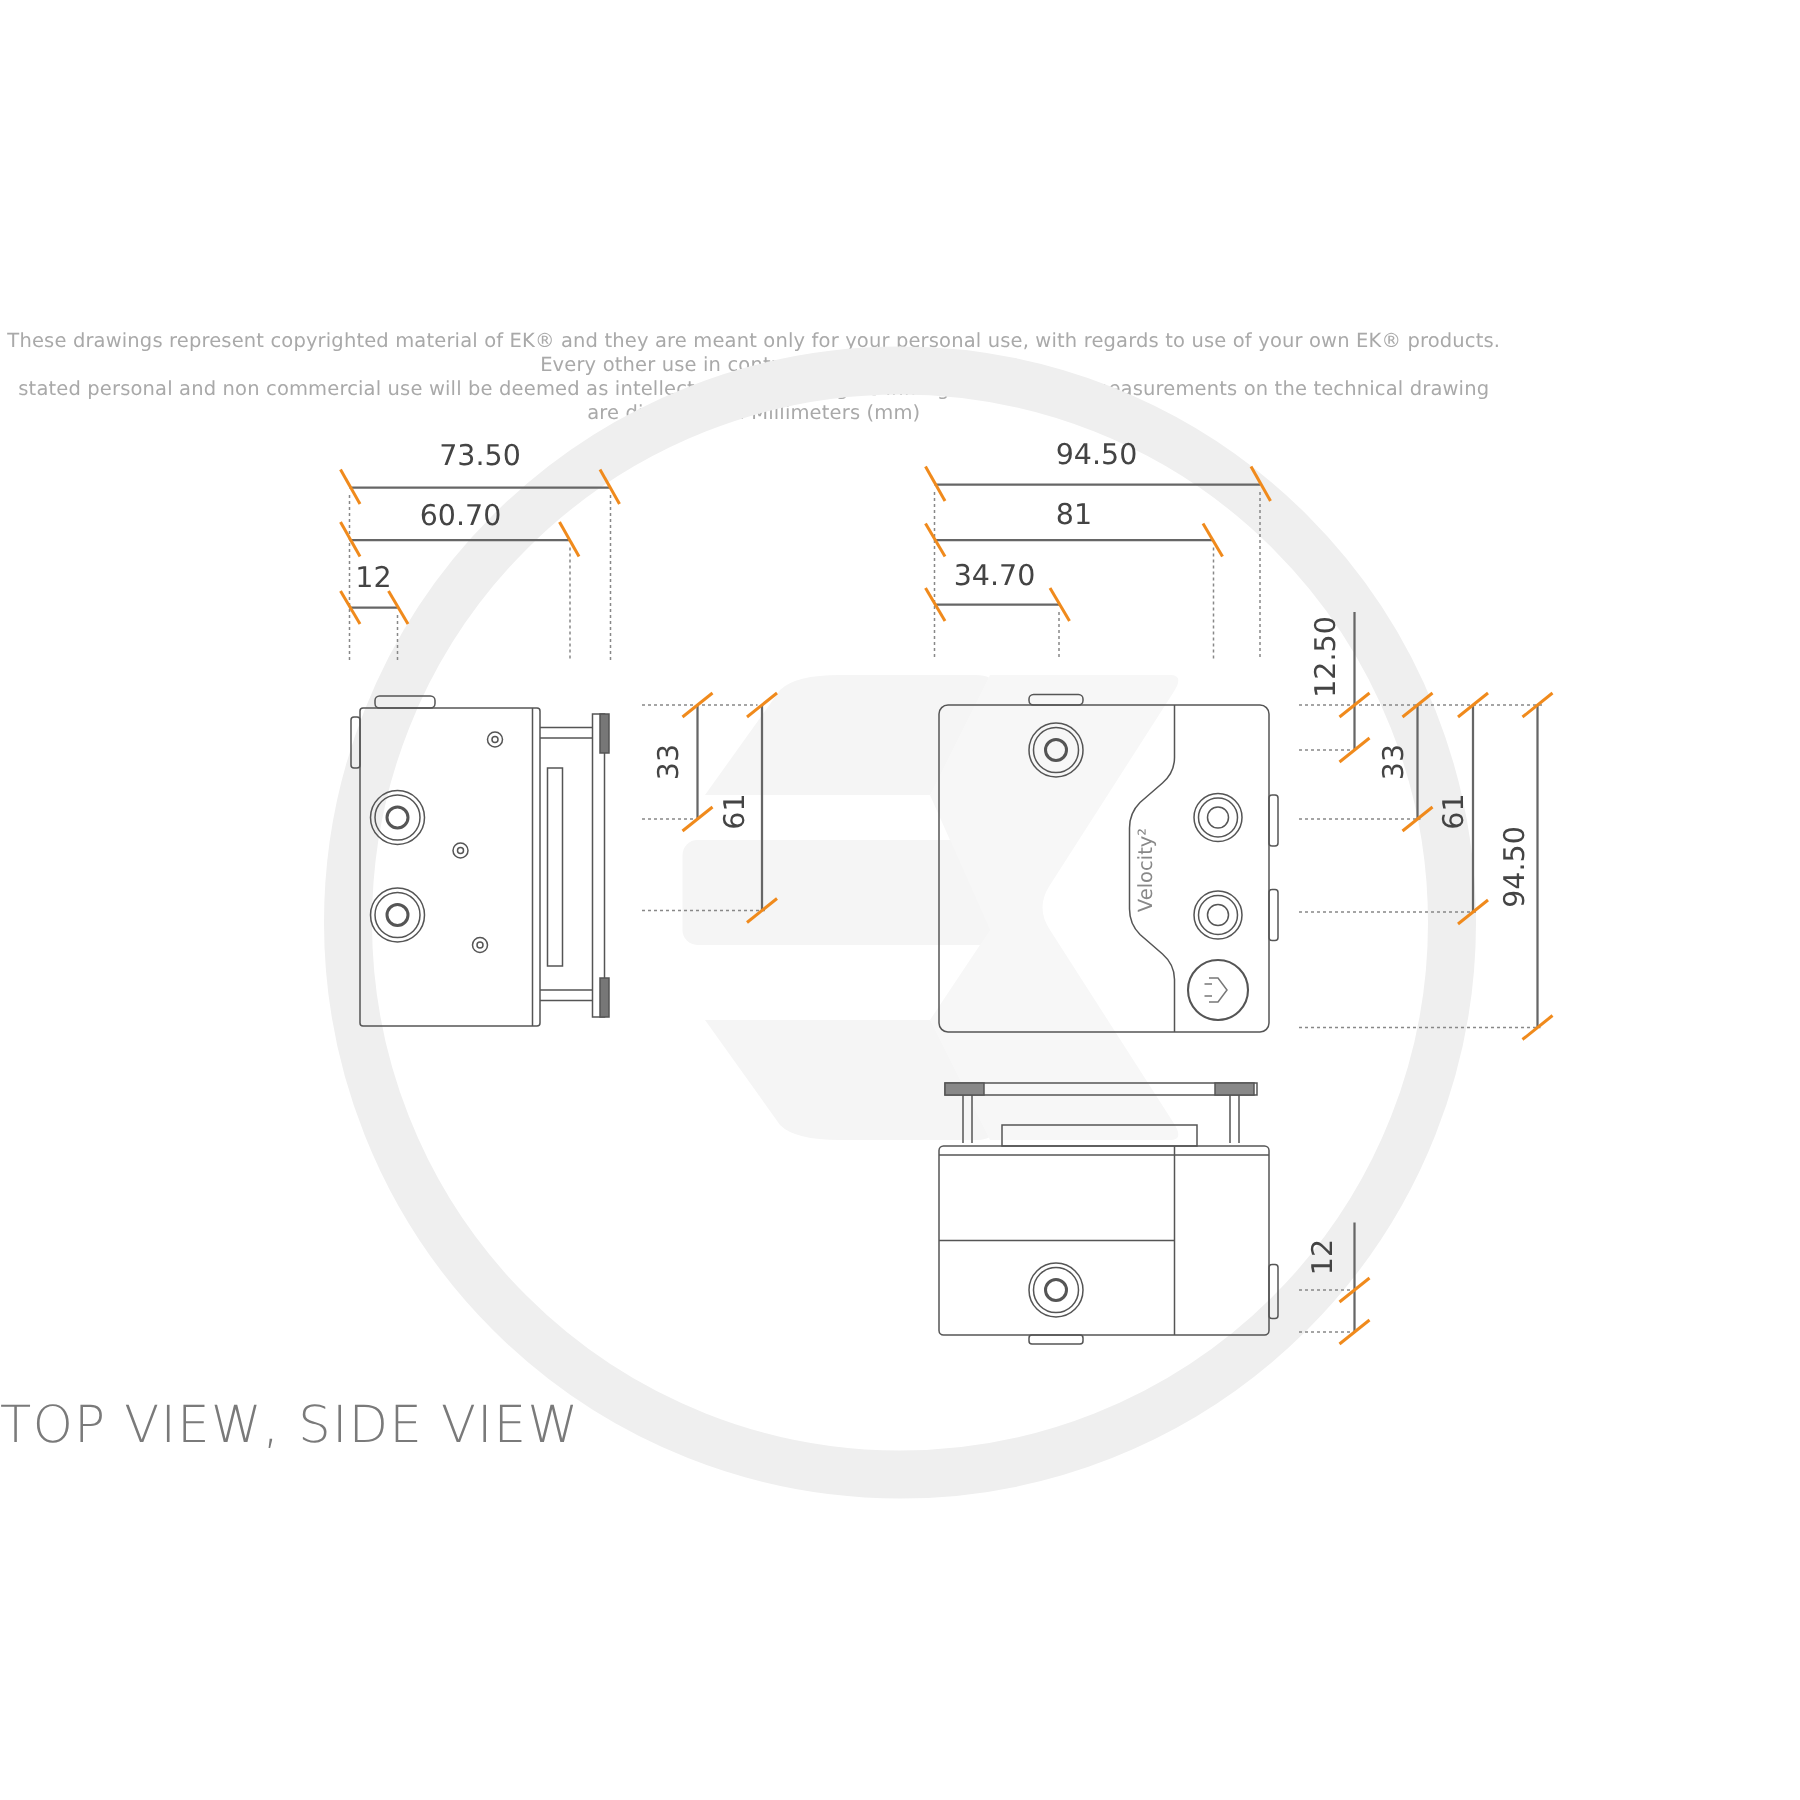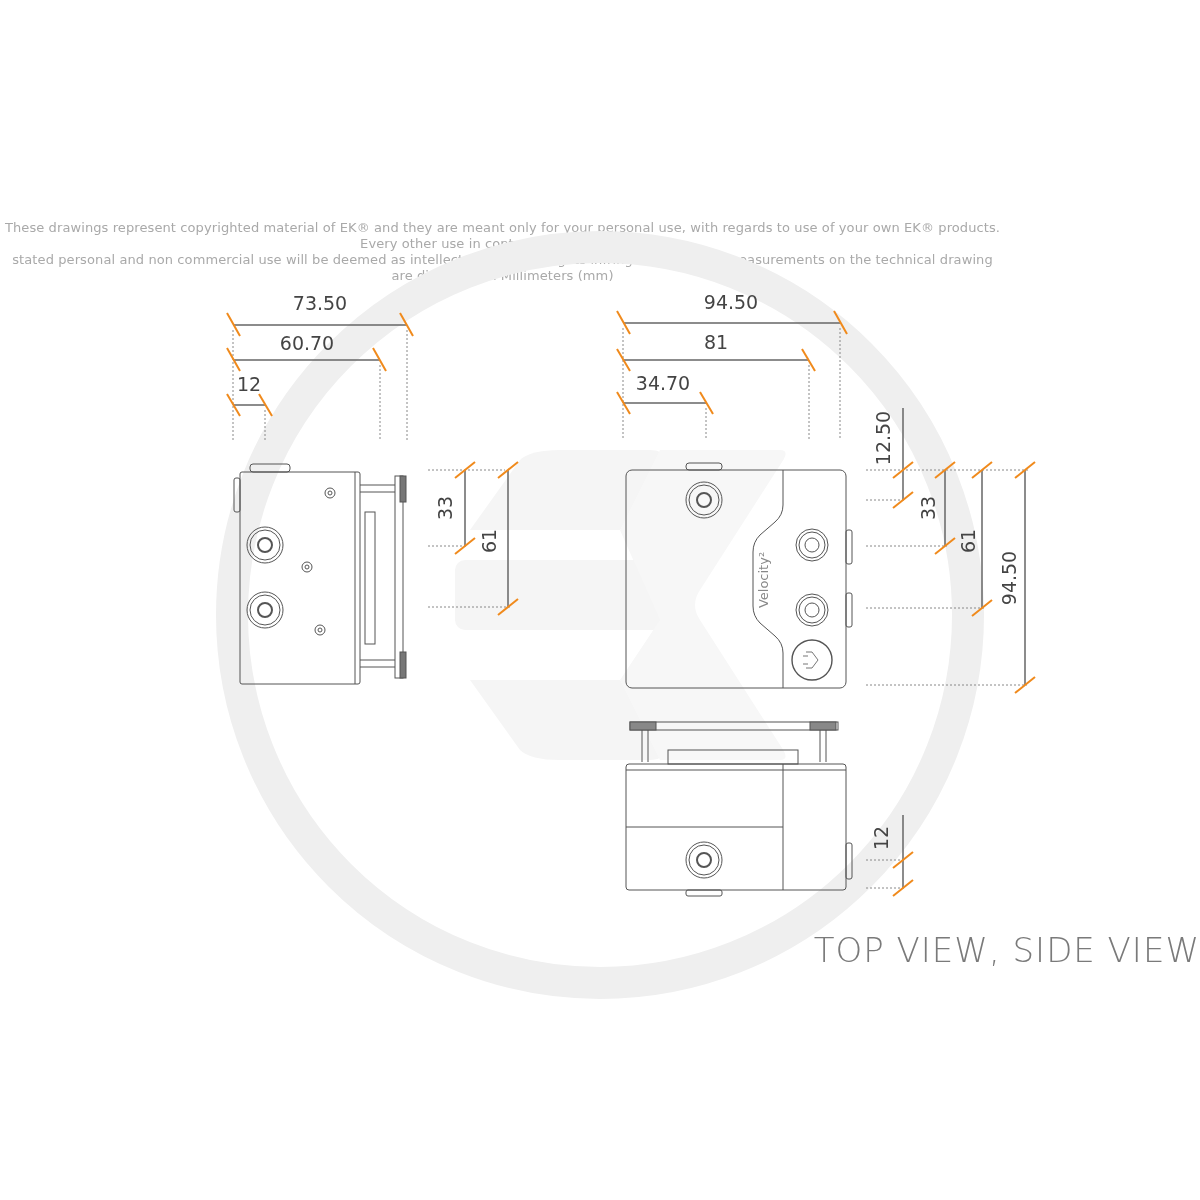--- a/index.html
+++ b/index.html
@@ -1,20 +1,20 @@
 <!DOCTYPE html>
 <html><head>
 <meta charset="utf-8">
 <style>
   html, body { margin:0; padding:0; background:#ffffff; }
   body { width:1200px; height:1200px; position:relative; overflow:hidden;
          font-family:"DejaVu Sans", sans-serif; }
   .disclaimer { position:absolute; left:0; top:220px; width:1005px; text-align:center;
                 color:#a9a9a9; font-size:13px; line-height:16px; letter-spacing:0.1px; }
-  .caption { position:absolute; left:0; top:930px; width:1200px; text-align:right;
+  .caption { position:absolute; left:0; top:930px; width:1200px; text-align:left;
              color:#7a7a7a; font-size:34px; letter-spacing:1px; font-family:"DejaVu Sans", sans-serif; font-weight:300; }
   svg.drawing { position:absolute; left:0; top:0; }
   .dimtext { font-family:"DejaVu Sans", sans-serif; font-size:19px; fill:#444; }
 </style>
 </head>
 <body>
 
 <div class="disclaimer">
   <div>These drawings represent copyrighted material of EK® and they are meant only for your personal use, with regards to use of  your own EK® products. Every other use in contrary with previously</div>
   <div>stated personal and non commercial use will be deemed as intellectual property rights infringement.All the measurements on the technical drawing are displayed in Millimeters (mm)</div>

